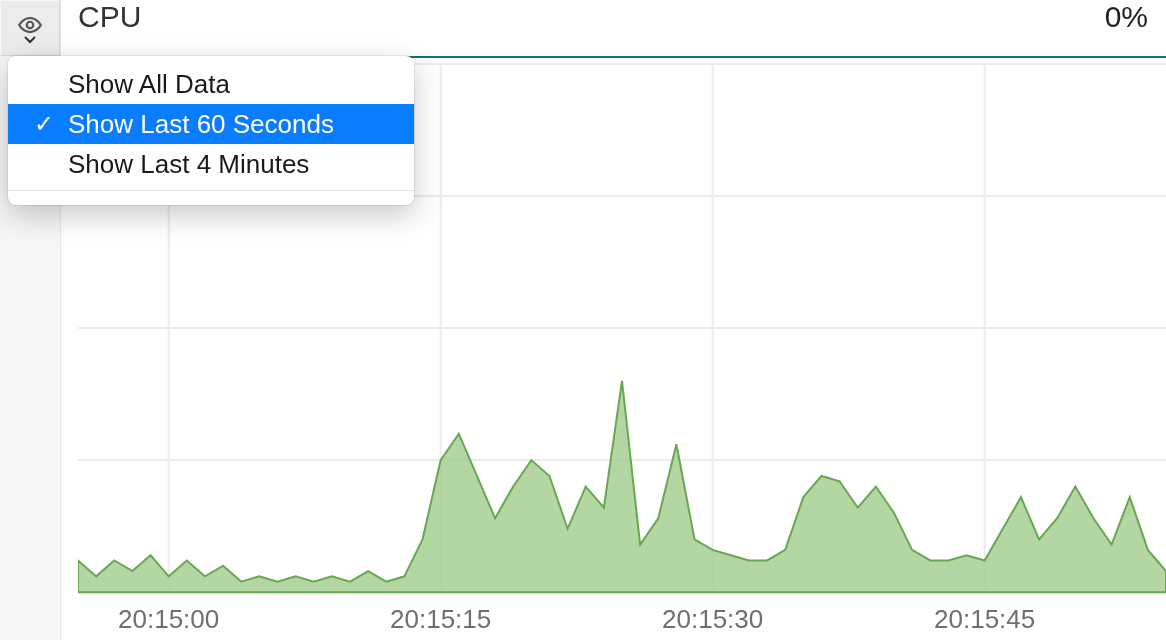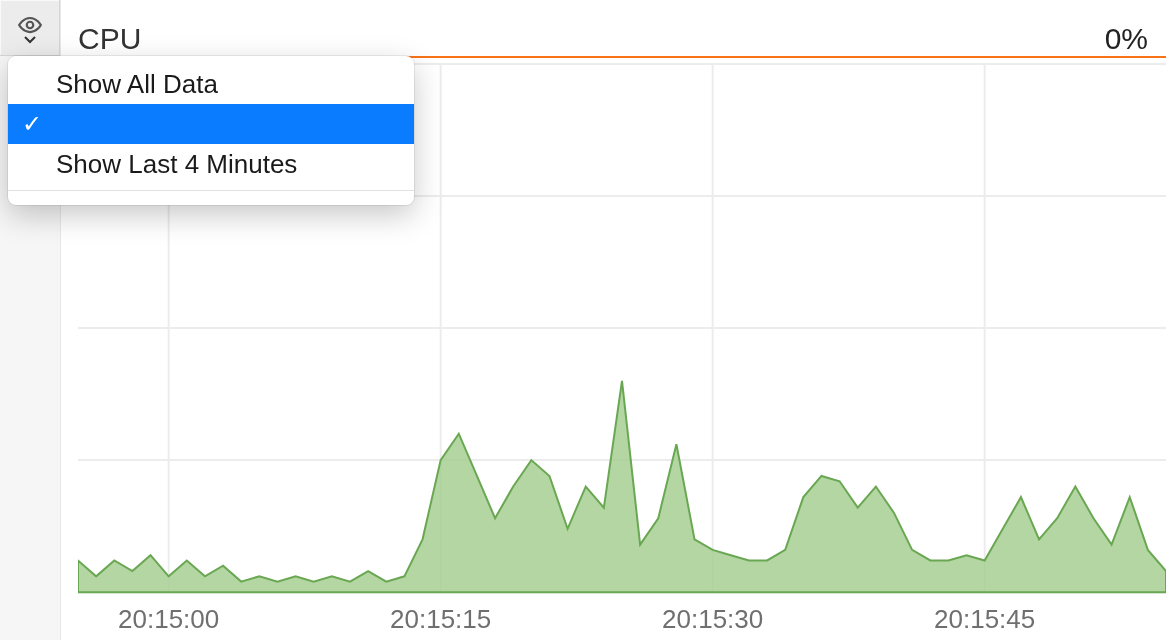--- a/index.html
+++ b/index.html
@@ -37,21 +37,21 @@
   }
   .eye-btn svg.eye { width: 26px; height: 26px; }
   .eye-btn svg.caret { width: 12px; height: 8px; margin-top: -2px;}
   .eye-btn .stack { display:flex; flex-direction:column; align-items:center; }
 
   
   .header {
     position: absolute;
     left: 60px; right: 0; top: 0; height: 56px;
     display: flex;
-    align-items: flex-end;
+    align-items: flex-start;
     padding: 0 18px 0 18px;
   }
   .header-title {
     font-size: 30px;
     font-weight: 400;
     color: #333;
   }
   .header-value {
     margin-left: auto;
     font-size: 30px;
@@ -68,21 +68,21 @@
     background: #ffffff;
     border-radius: 8px;
     box-shadow: 0 10px 30px rgba(0,0,0,.22), 0 0 0 1px rgba(0,0,0,.07);
     padding: 8px 0;
     z-index: 10;
   }
   .menu-item {
     display: flex;
     align-items: center;
     height: 40px;
-    padding: 0 16px 0 0;
+    padding: 0 16px 0 12px;
     font-size: 26px;
     color: #1a1a1a;
     cursor: default;
   }
   .menu-item .check {
     width: 48px;
     display: flex;
     justify-content: center;
     color: inherit;
     font-size: 24px;
@@ -95,21 +95,21 @@
     height: 1px;
     background: #e2e2e2;
     margin: 6px 0;
   }
 
   
   .chart-wrap {
     position: absolute;
     left: 60px; right: 0;
     top: 56px; bottom: 0;
-    border-top: 2px solid #f97316;
+    border-top: 2px solid #0f766e;
   }
   .chart {
     position: absolute;
     left: 18px; right: 0; top: 0; bottom: 0;
   }
   .chart svg { width: 100%; height: 100%; display:block; }
 
   .axis-label {
     font-size: 26px;
     fill: #6f6f6f;
@@ -147,20 +147,21 @@
   <span class="header-value">0%</span>
 </div>
 
 <div class="menu">
   <div class="menu-item">
     <span class="check"></span>
     <span>Show All Data</span>
   </div>
   <div class="menu-item selected">
     <span class="check">✓</span>
+    <span>Show Last 60 Seconds</span>
   </div>
   <div class="menu-item">
     <span class="check"></span>
     <span>Show Last 4 Minutes</span>
   </div>
   <div class="menu-sep"></div>
 </div>
 
 <div class="chart-wrap">
   <div class="chart">

